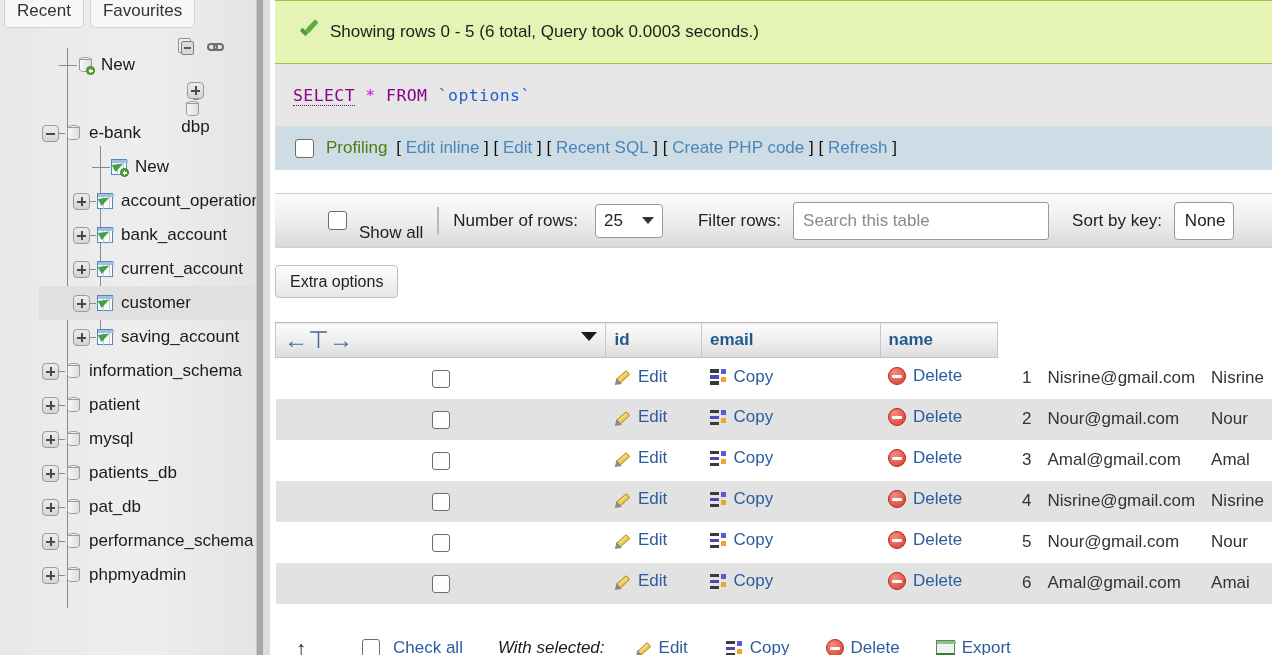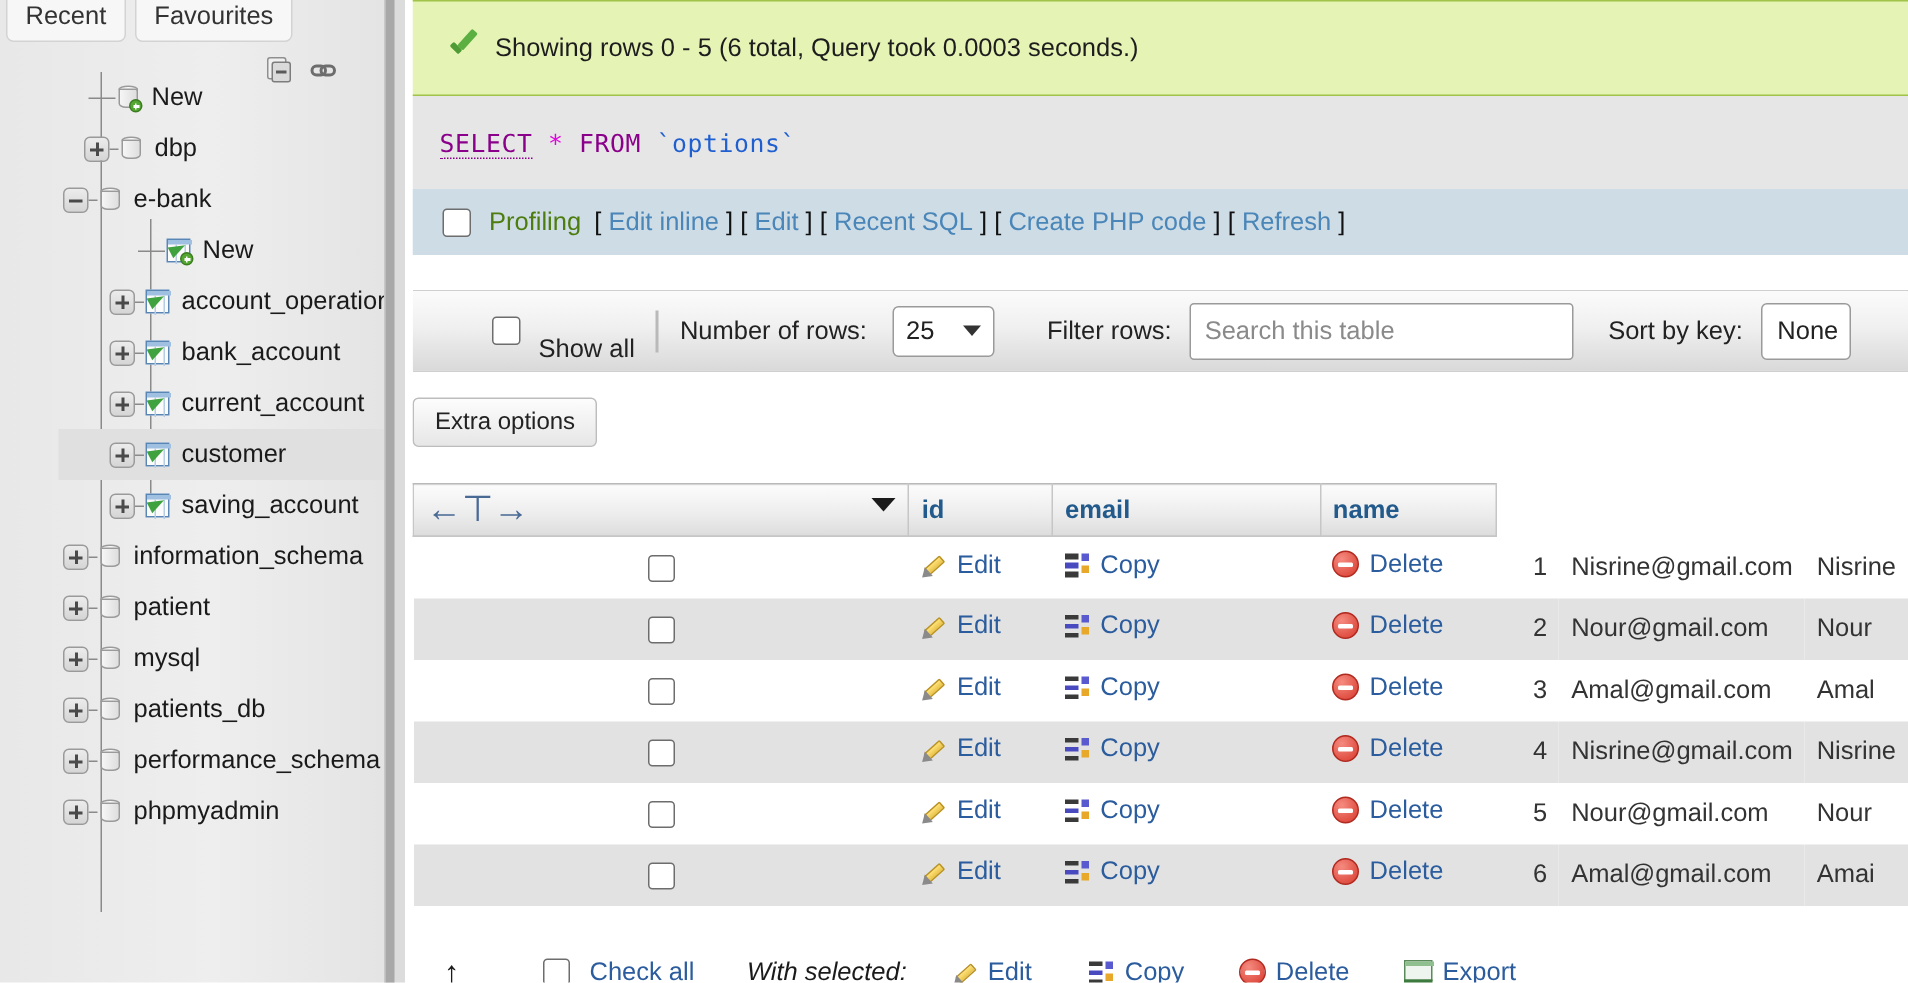--- a/index.html
+++ b/index.html
@@ -516,21 +516,21 @@
     <div class="tree-row" style="padding-left:20px;">
       <div class="hline" style="width:18px;"></div>
       <div class="db-icon">
         <div class="top"></div>
           <div class="body"></div>
           <div class="plusdot"></div>
       </div>
       <span class="tree-label">New</span>
     </div>
 
-    <div class="tree-row" style="padding-left:17px;">
+    <div class="tree-row" style="padding-left:17px;flex-direction:column;">
       <div class="toggle plus"></div>
       <div class="hline" style="width:6px;"></div>
       <div class="db-icon">
         <div class="top"></div>
           <div class="body"></div>
       </div>
       <span class="tree-label">dbp</span>
     </div>
 
     <div class="tree-row" style="padding-left:3px;">
@@ -655,20 +655,29 @@
     <div class="tree-row" style="padding-left:3px;">
       <div class="toggle plus"></div>
       <div class="hline" style="width:6px;"></div>
       <div class="db-icon">
         <div class="top"></div>
           <div class="body"></div>
       </div>
       <span class="tree-label">patients_db</span>
     </div>
 
+    <div class="tree-row" style="padding-left:3px;">
+      <div class="toggle plus"></div>
+      <div class="hline" style="width:6px;"></div>
+      <div class="db-icon">
+        <div class="top"></div>
+          <div class="body"></div>
+      </div>
+      <span class="tree-label">pat_db</span>
+    </div>
 
     <div class="tree-row" style="padding-left:3px;">
       <div class="toggle plus"></div>
       <div class="hline" style="width:6px;"></div>
       <div class="db-icon">
         <div class="top"></div>
           <div class="body"></div>
       </div>
       <span class="tree-label">performance_schema</span>
     </div>

